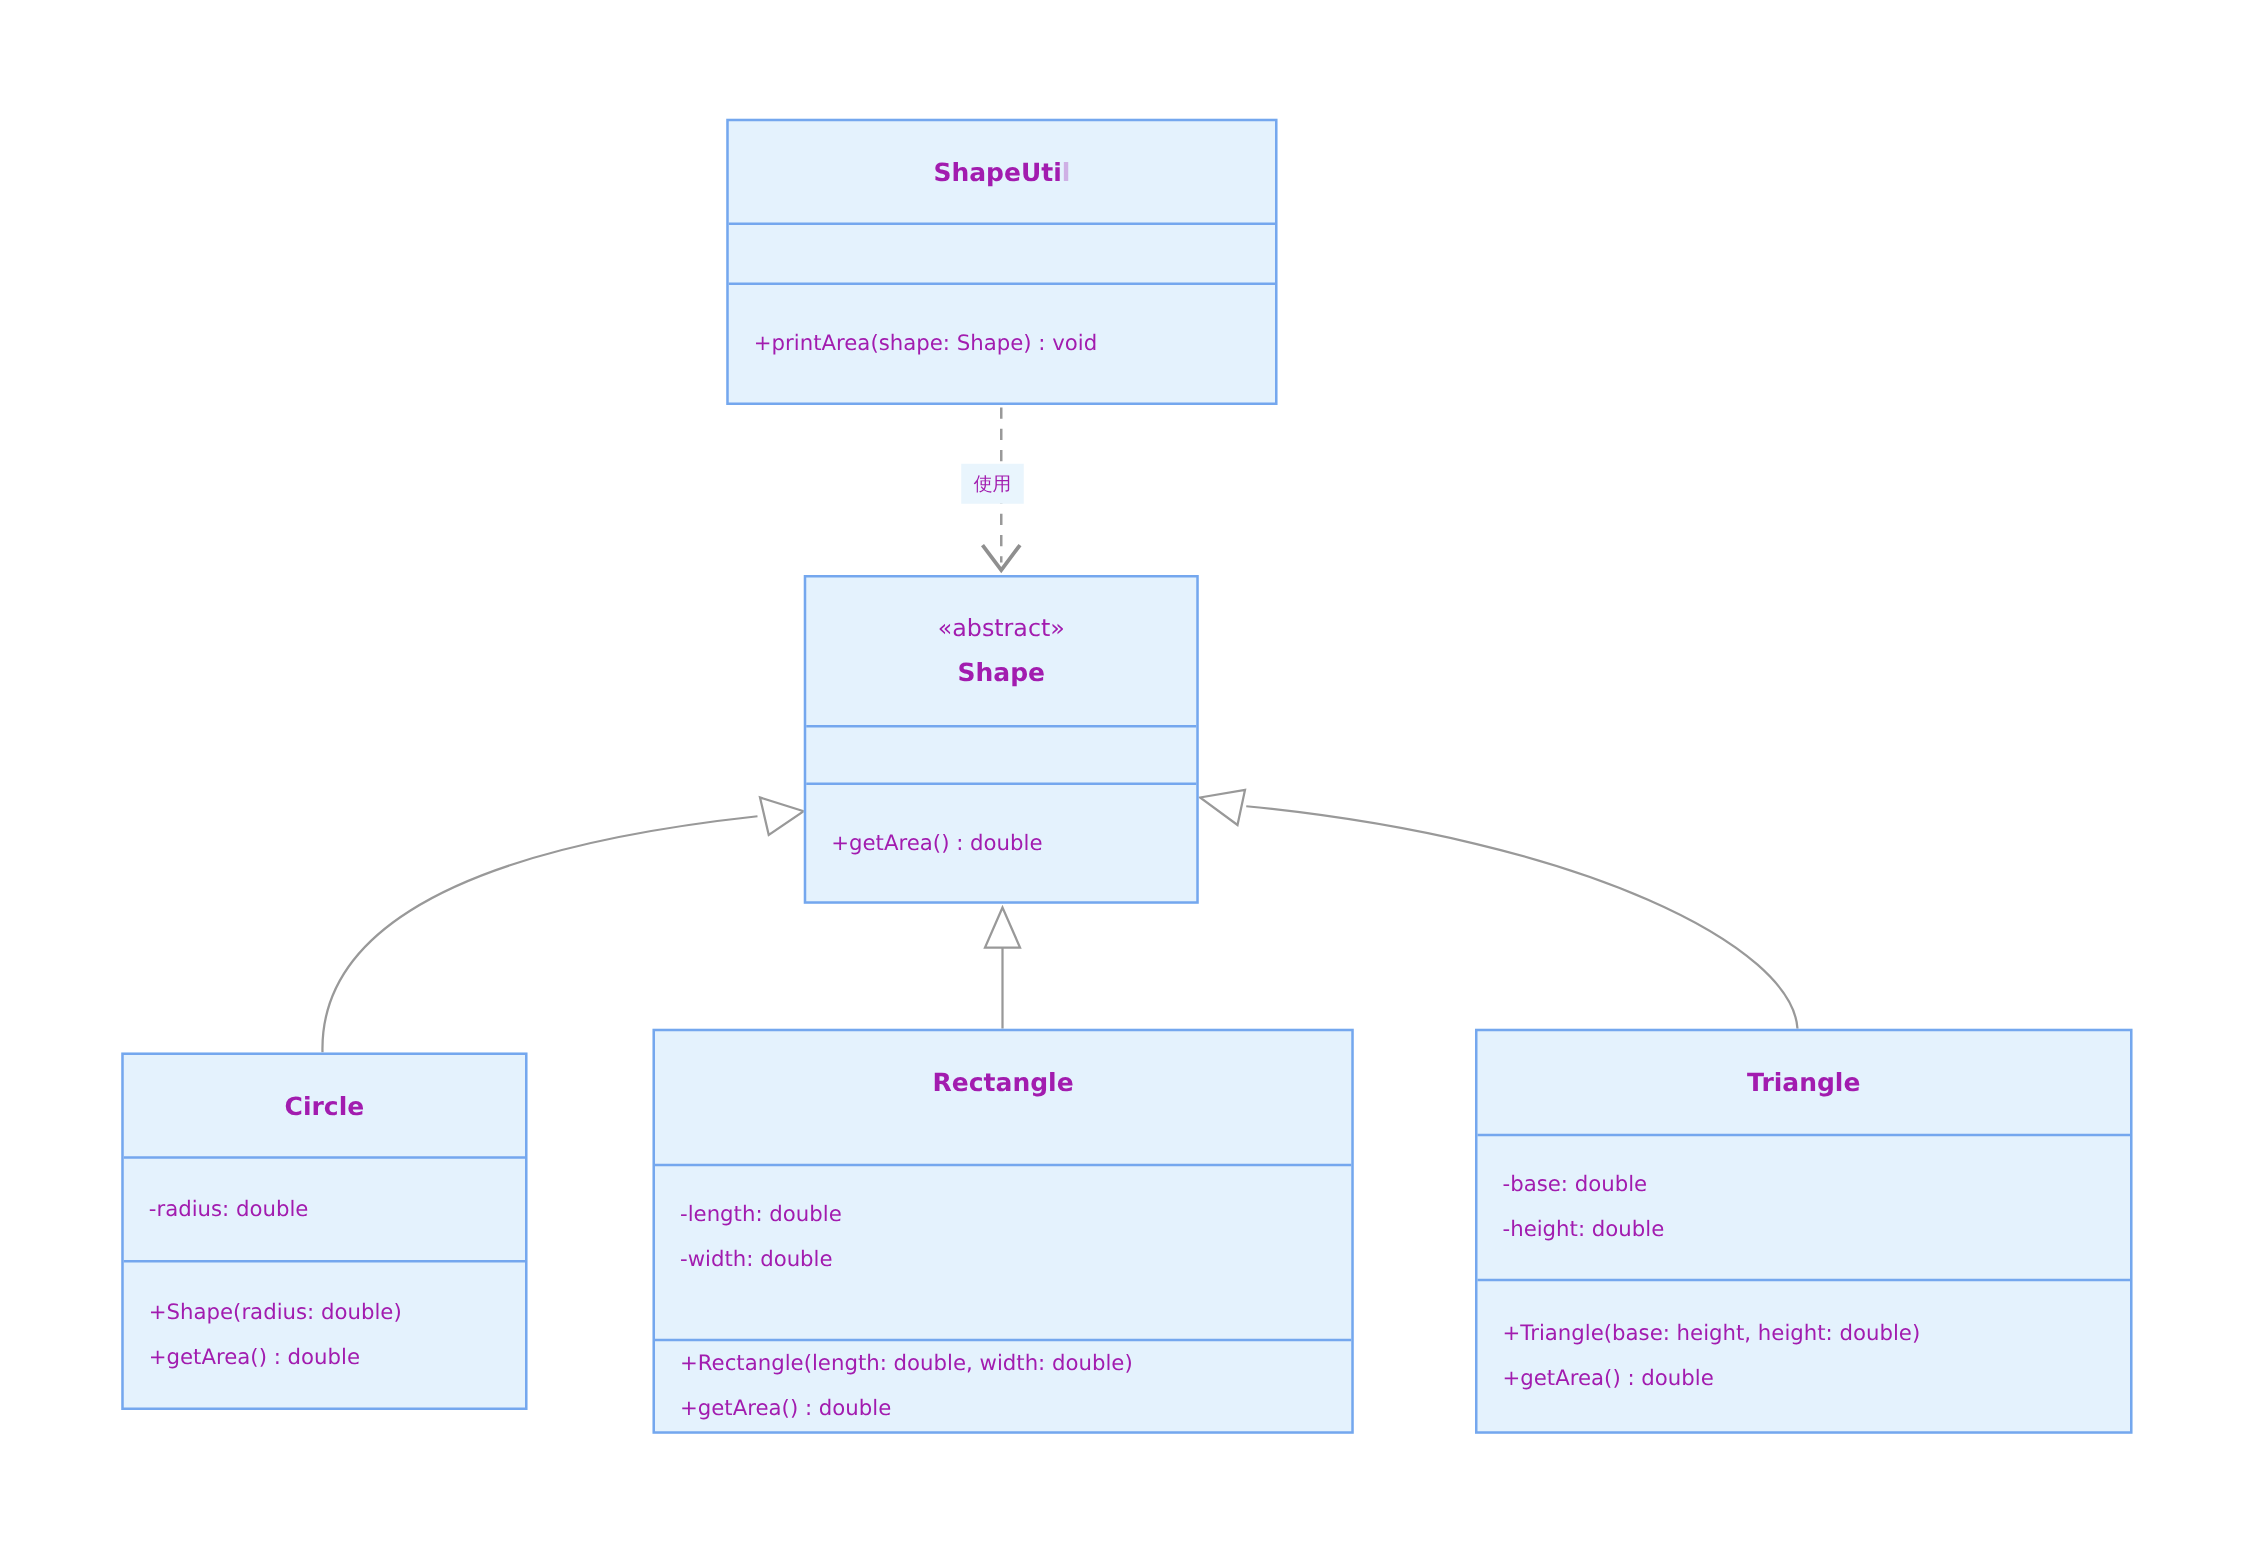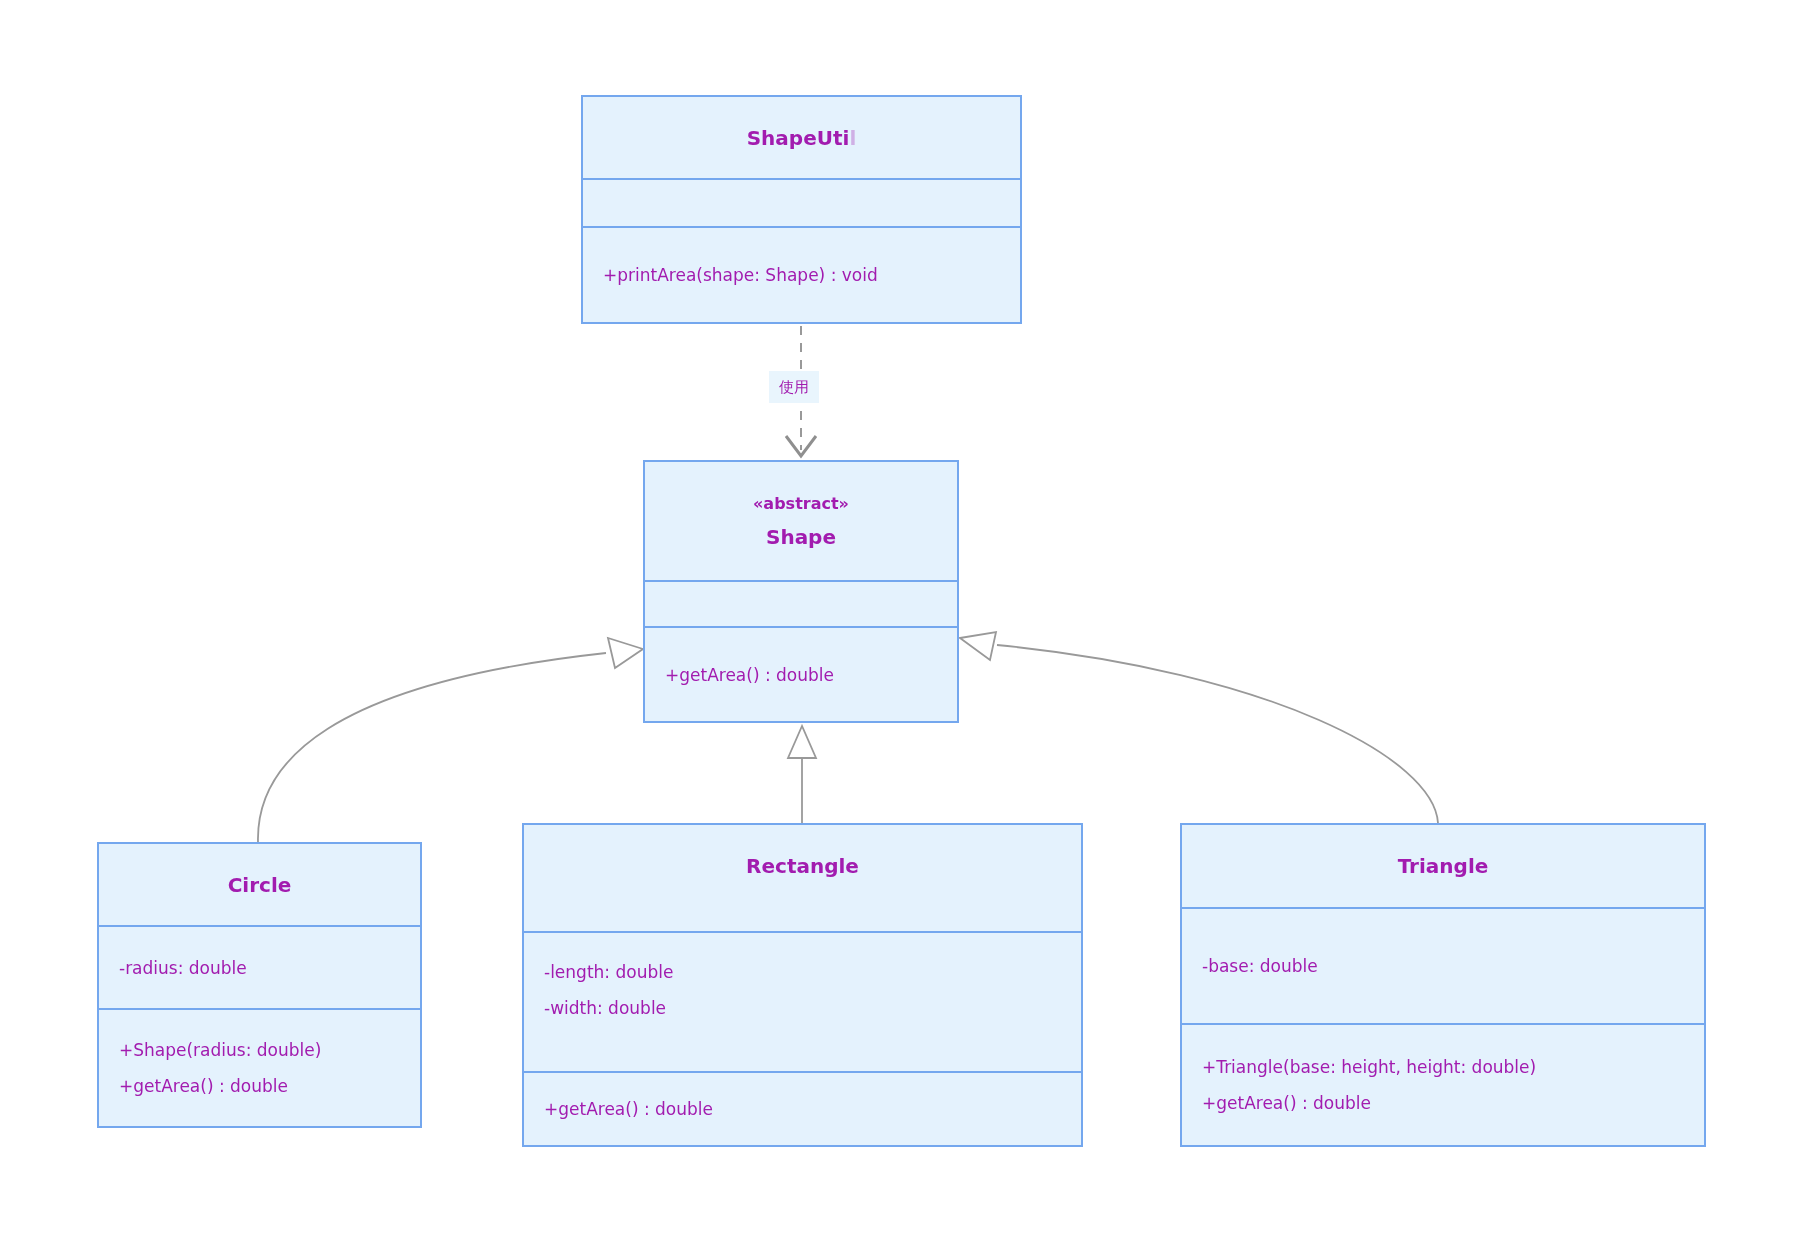--- a/index.html
+++ b/index.html
@@ -21,21 +21,21 @@
     display:flex;
     flex-direction:column;
   }
   .sec { box-sizing:border-box; }
   .sec + .sec { border-top:2px solid #74a7ee; }
   .sec.title {
     display:flex; flex-direction:column;
     align-items:center; justify-content:center;
     font-weight:bold; font-size:20px;
   }
-  .stereotype { font-weight:bold; font-size:16px; margin-bottom:12px; }
+  .stereotype { font-weight:normal; font-size:19px; margin-bottom:12px; }
   .sec.members {
     display:flex; flex-direction:column; justify-content:center;
     padding:0 20px; font-size:17px; flex:0 0 auto;
   }
   .sec.members.grow { flex:1 1 auto; }
   .member { line-height:36px; white-space:pre; }
   .clipped { opacity:0.3; }
 
   .edge-label {
     position:absolute;
@@ -103,30 +103,32 @@
 
   <div class="uml-class" style="left:522px; top:823px; width:561px; height:324px;gap:24px;">
     <div class="sec title" style="height:82px;">
       <div>Rectangle</div>
     </div>
     <div class="sec members" style="height:116px;">
       <div class="member">-length: double</div>
       <div class="member">-width: double</div>
     </div>
     <div class="sec members grow">
+      <div class="member">+Rectangle(length: double, width: double)</div>
       <div class="member">+getArea() : double</div>
     </div>
   </div>
 
   <div class="uml-class" style="left:1180px; top:823px; width:526px; height:324px;">
     <div class="sec title" style="height:82px;">
       <div>Triangle</div>
     </div>
     <div class="sec members" style="height:116px;">
       <div class="member">-base: double</div>
+      <div class="member">-height: double</div>
     </div>
     <div class="sec members grow">
       <div class="member">+Triangle(base: height, height: double)</div>
       <div class="member">+getArea() : double</div>
     </div>
   </div>
 
   <div class="edge-label" style="left:769px; top:371px;">使用</div>
 
 </div>

